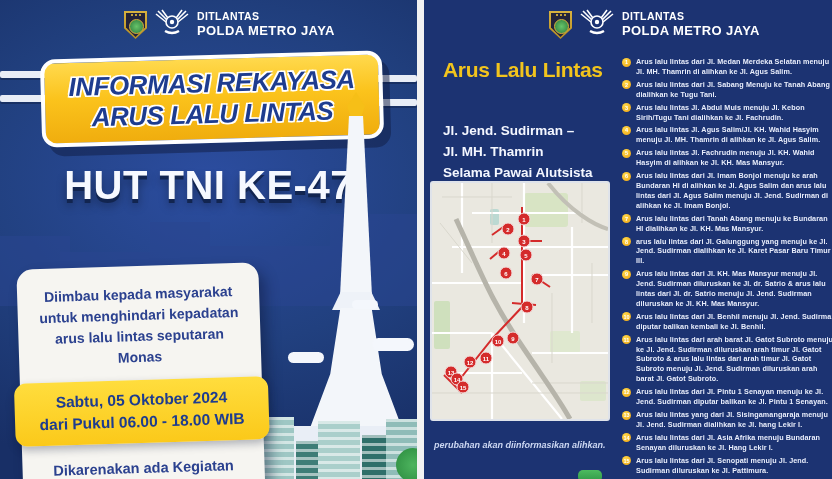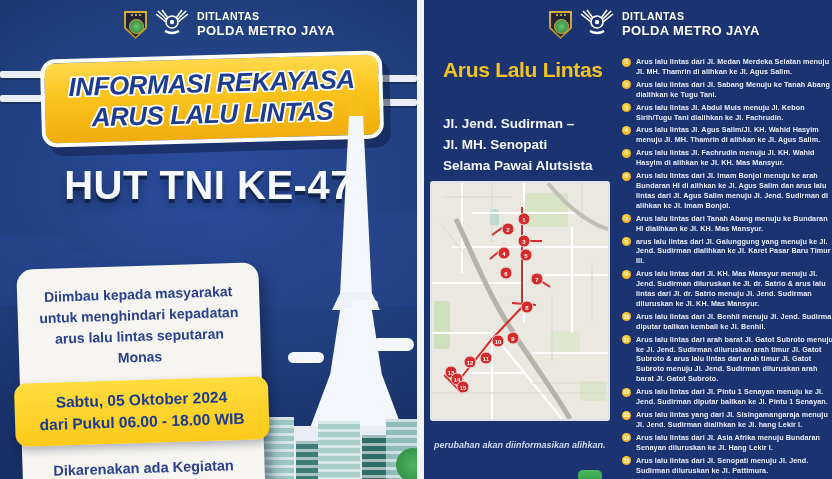--- a/index.html
+++ b/index.html
@@ -72,21 +72,21 @@
     background:#f6f5f1;border-radius:16px;transform:rotate(-1.8deg);
     box-shadow:6px 8px 14px rgba(10,20,50,.45);padding:18px 14px;box-sizing:border-box;}
   #appeal-text{color:#2b418f;font-size:14px;font-weight:700;text-align:center;line-height:1.5;}
   #date-box{margin:12px -20px 0 -20px;background:linear-gradient(#ffdd3d,#fbc91a);
     border-radius:12px;padding:9px 6px;text-align:center;box-shadow:0 4px 8px rgba(10,20,50,.3);}
   .date-line{color:#1e3c8f;font-size:15.5px;font-weight:900;line-height:1.45;}
   #reason-text{margin-top:14px;color:#2b418f;font-size:14.5px;font-weight:800;text-align:center;line-height:1.6;}
 
   
   #rp-heading{position:absolute;left:19px;top:56px;color:#f2c41d;font-size:21px;font-weight:900;line-height:27px;letter-spacing:-.3px;}
-  #rp-subheading{position:absolute;left:19px;top:113px;color:#f4f7ff;font-size:13.5px;font-weight:800;line-height:21px;}
+  #rp-subheading{position:absolute;left:19px;top:120px;color:#f4f7ff;font-size:13.5px;font-weight:800;line-height:21px;}
   #map-box{position:absolute;left:6px;top:181px;width:180px;height:240px;background:#eae8e0;
     border:2px solid #dfe3ea;border-radius:3px;box-sizing:border-box;overflow:hidden;}
   .map-marker{position:absolute;width:11px;height:11px;border-radius:50%;background:#d42b2b;
     border:1px solid #f3dada;color:#ffffff;font-size:6px;font-weight:800;
     display:flex;align-items:center;justify-content:center;transform:translate(-50%,-50%);}
   #map-footnote{position:absolute;left:10px;top:437px;color:#ccd7f2;font-size:9px;
     font-style:italic;font-weight:600;line-height:1.85;}
   #green-blob{position:absolute;left:154px;top:470px;width:24px;height:12px;border-radius:5px;
     background:linear-gradient(#4cbb5e,#2f9747);}
 
@@ -209,21 +209,21 @@
       <div class="l2">POLDA METRO JAYA</div>
     </div>
   </div>
 
   <div id="rp-heading">
     <div>Arus Lalu Lintas</div>
   </div>
 
   <div id="rp-subheading">
     <div>Jl. Jend. Sudirman –</div>
-    <div>Jl. MH. Senopati</div>
+    <div>Jl. MH. Thamrin</div>
     <div>Selama Pawai Alutsista</div>
   </div>
 
   <div id="map-box">
     <svg width="176" height="236" viewBox="0 0 176 236">
       <rect x="0" y="0" width="176" height="236" fill="#eae8e0"></rect>
       <rect x="92" y="10" width="44" height="34" rx="3" fill="#d8e4c4"></rect>
       <rect x="2" y="118" width="16" height="48" rx="2" fill="#cfe0bd"></rect>
       <rect x="118" y="148" width="30" height="22" rx="2" fill="#dfe8cf"></rect>
       <rect x="148" y="198" width="26" height="20" rx="2" fill="#dde6cd"></rect>

